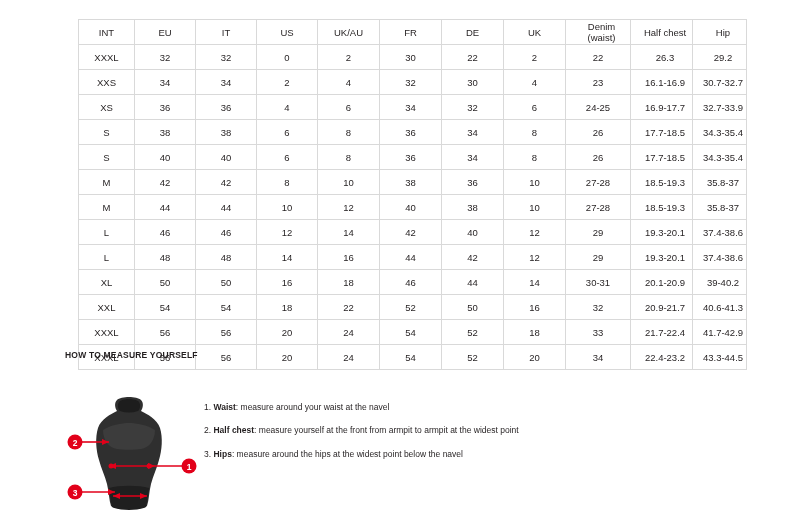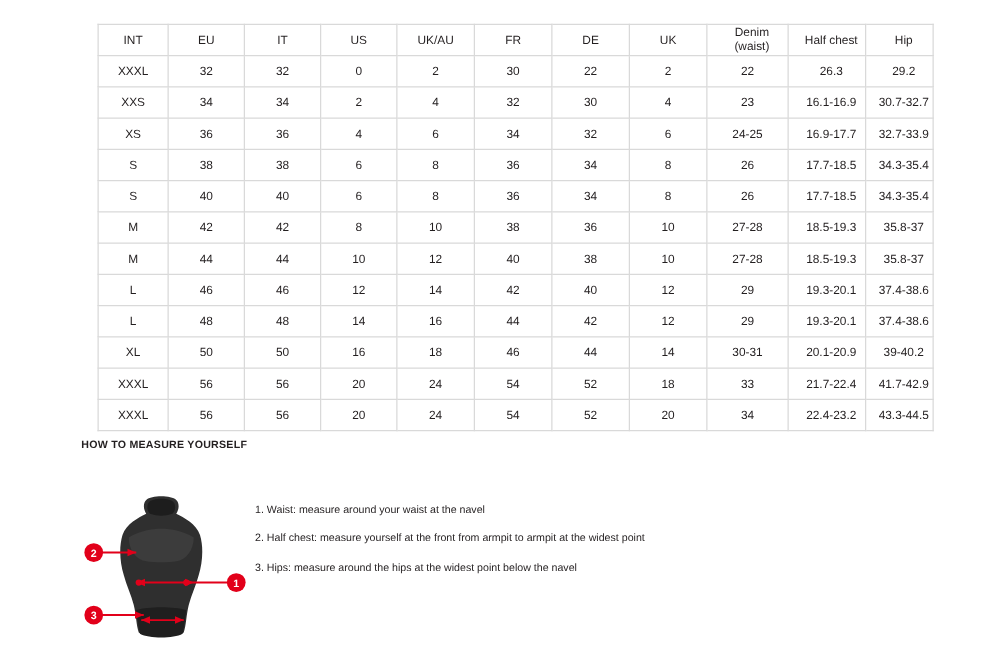--- a/index.html
+++ b/index.html
@@ -76,21 +76,21 @@
   .steps {
     margin-left: 4px;
     padding-top: 10px;
   }
   .step {
     font-size: 8.5px;
     line-height: 1.35;
     margin-bottom: 12px;
     color: #231f20;
   }
-  .step b { font-weight: normal; }
+  .step b { font-weight: bold; }
   .step .num { }
   svg { display: block; }
 </style>
 </head>
 <body>
 
 <table id="size-table">
   <colgroup>
     <col class="c0">
       <col class="c1">
@@ -244,20 +244,33 @@
       <td>16</td>
       <td>18</td>
       <td>46</td>
       <td>44</td>
       <td>14</td>
       <td>30-31</td>
       <td class="left-align">20.1-20.9</td>
       <td class="left-align">39-40.2</td>
     </tr>
     <tr>
+      <td>XXL</td>
+      <td>54</td>
+      <td>54</td>
+      <td>18</td>
+      <td>22</td>
+      <td>52</td>
+      <td>50</td>
+      <td>16</td>
+      <td>32</td>
+      <td class="left-align">20.9-21.7</td>
+      <td class="left-align">40.6-41.3</td>
+    </tr>
+    <tr>
       <td>XXXL</td>
       <td>56</td>
       <td>56</td>
       <td>20</td>
       <td>24</td>
       <td>54</td>
       <td>52</td>
       <td>18</td>
       <td>33</td>
       <td class="left-align">21.7-22.4</td>

